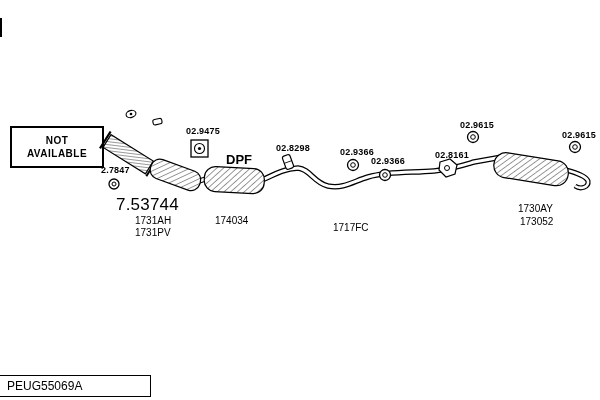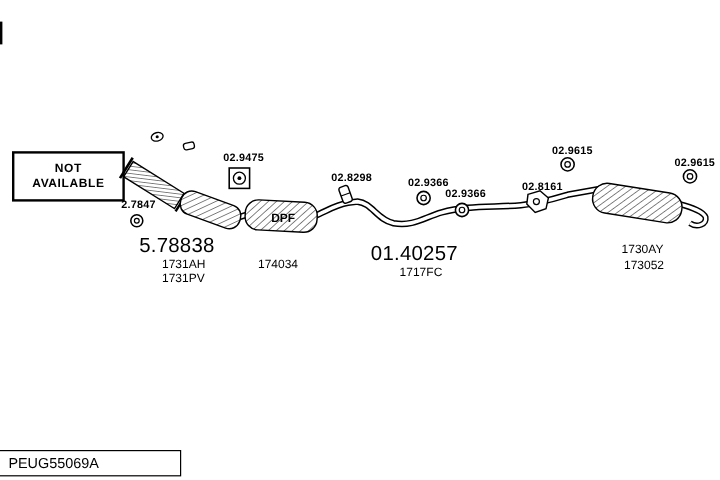--- a/index.html
+++ b/index.html
@@ -5,21 +5,21 @@
   html,body{margin:0;padding:0;background:#fff;}
   .stage{
     position:relative;width:600px;height:400px;background:#fff;overflow:hidden;
     font-family:"Liberation Sans",sans-serif;color:#000;
   }
   .stage svg{position:absolute;left:0;top:0;}
   .lbl{position:absolute;white-space:nowrap;color:#000;line-height:1;}
   .num-lg{font-size:17px;letter-spacing:0.2px;}
   .num-sm{font-size:9px;font-weight:bold;letter-spacing:0.2px;}
   .variant{font-size:10px;}
-  .dpf-lbl{font-size:10px;font-weight:bold;margin-top:25px;}
+  .dpf-lbl{font-size:13px;font-weight:bold;}
   .na-box{
     position:absolute;left:10px;top:126px;width:90px;height:38px;
     border:2px solid #000;display:flex;flex-direction:column;
     align-items:center;justify-content:center;gap:2px;
     font-size:10px;font-weight:bold;letter-spacing:0.5px;
   }
   .footer-box{
     position:absolute;left:-2px;top:375px;width:153px;height:22px;
     border:1.5px solid #000;display:flex;align-items:center;
     font-size:12px;padding-left:8px;box-sizing:border-box;background:#fff;
@@ -128,22 +128,21 @@
     </g>
   </svg>
 
   <div class="edge-mark"></div>
 
   <div class="na-box">
     <span>NOT</span>
     <span>AVAILABLE</span>
   </div>
 
-  <span class="lbl num-lg" style="left:116px;top:196px">5.78838</span>
-  <span class="lbl num-lg" style="left:309px;top:203px">01.40257</span>
+  <span class="lbl num-lg" style="left:116px;top:196px">7.53744</span>
 
   <span class="lbl variant" style="left:135px;top:216px">1731AH</span>
   <span class="lbl variant" style="left:135px;top:228px">1731PV</span>
   <span class="lbl variant" style="left:215px;top:216px">174034</span>
   <span class="lbl variant" style="left:333px;top:223px">1717FC</span>
   <span class="lbl variant" style="left:518px;top:204px">1730AY</span>
   <span class="lbl variant" style="left:520px;top:217px">173052</span>
 
   <span class="lbl num-sm" style="left:101px;top:166px">2.7847</span>
   <span class="lbl num-sm" style="left:186px;top:127px">02.9475</span>

